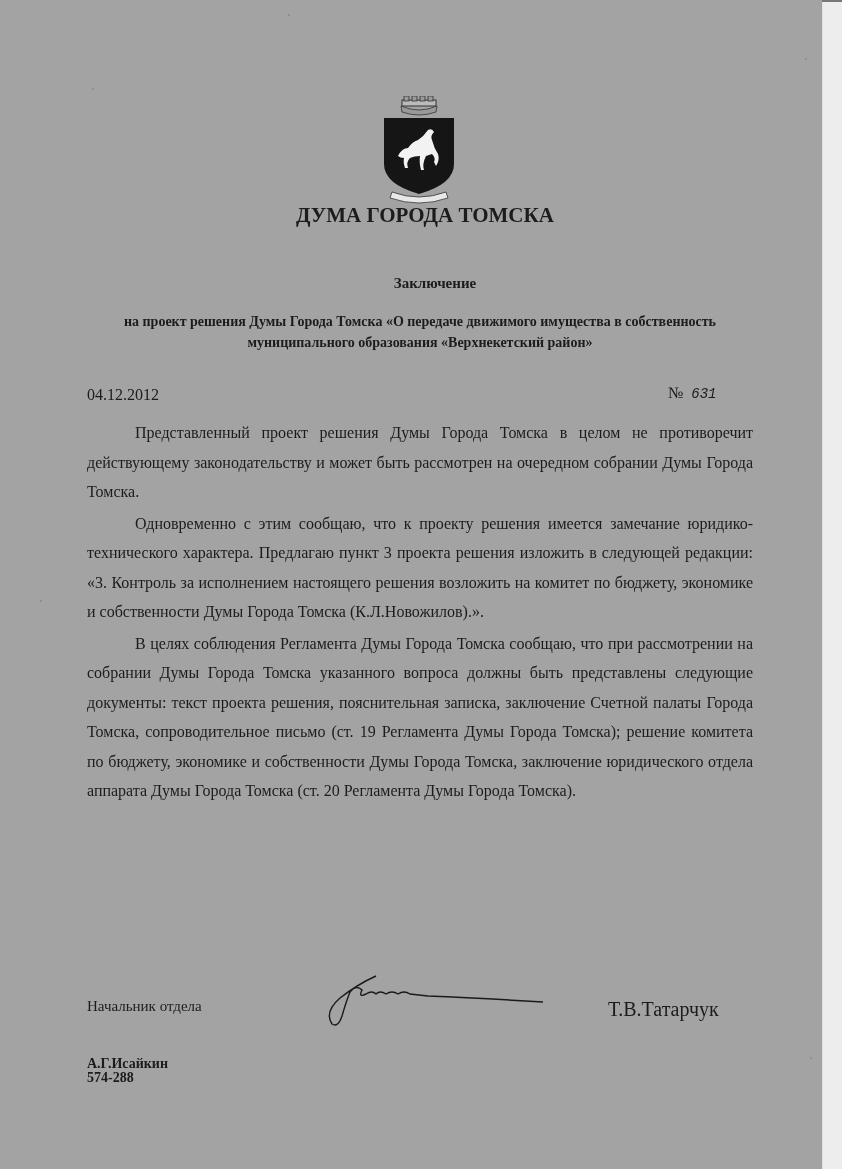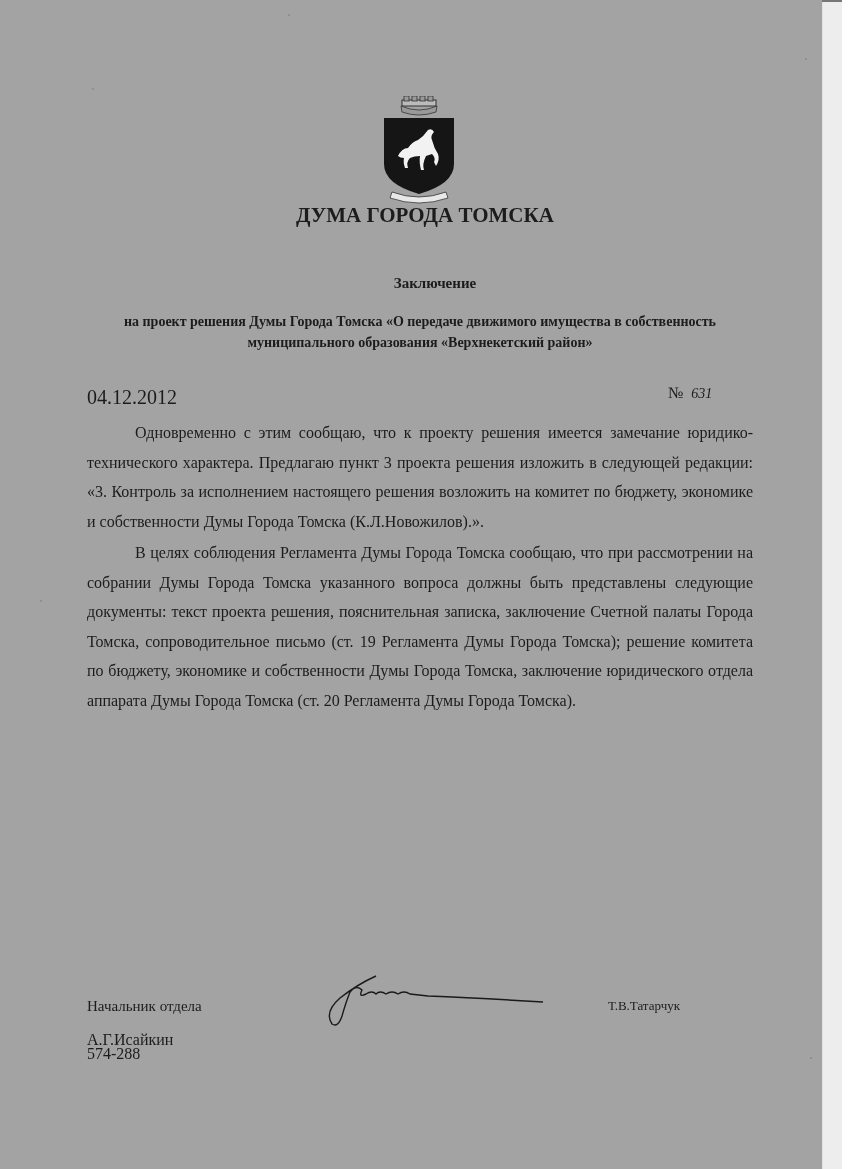--- a/index.html
+++ b/index.html
@@ -35,39 +35,39 @@
   .h1.l2 { top: 235px; }
   .doc-type {
     position: absolute; top: 275px; left: 14px; width: 842px; text-align: center;
     font-weight: bold; font-size: 15px;
   }
   .subject {
     position: absolute; top: 311px; left: 90px; width: 660px; text-align: center;
     font-weight: bold; font-size: 14px; line-height: 21px;
   }
   .date {
-    position: absolute; top: 386px; left: 87px; font-size: 20px;
+    position: absolute; top: 386px; left: 87px; font-size: 16px;
   }
   .number {
     position: absolute; top: 384px; left: 668px; font-size: 16px;
   }
   .number .hand {
-    font-family: Liberation Serif, serif; font-style: italic; font-size: 14px;
+    font-family: Liberation Mono, monospace; font-style: italic; font-size: 14px;
     display: inline-block; margin-left: 6px; border-bottom: 3px solid #a3a3a3; padding: 0 6px 16px 2px;
   }
   .body {
     position: absolute; left: 87px; top: 418px; width: 666px;
     font-size: 16px; line-height: 29.5px; text-align: justify;
   }
   .body p { margin: 0 0 2px 0; text-indent: 48px; }
   .sign-role { position: absolute; top: 998px; left: 87px; font-size: 15px; }
-  .sign-name { position: absolute; top: 998px; left: 608px; font-size: 13px; }
+  .sign-name { position: absolute; top: 998px; left: 608px; font-size: 20px; }
   .signature { position: absolute; left: 318px; top: 972px; width: 230px; height: 56px; }
   .executor {
-    position: absolute; top: 1033px; left: 87px; font-size: 16px; line-height: 14px;
+    position: absolute; top: 1057px; left: 87px; font-size: 14px; line-height: 14px; font-weight: bold;
   }
   .speck { position: absolute; width: 2px; height: 2px; background: #8a8a8a; border-radius: 1px; }
 </style>
 </head>
 <body>
 
 <div class="page">
 
   <svg class="emblem" viewBox="0 0 90 110">
 
@@ -91,20 +91,21 @@
 
   <div class="doc-type">Заключение</div>
   <div class="subject">на проект решения Думы Города Томска «О передаче движимого имущества в собственность муниципального образования «Верхнекетский район»</div>
 
   <div class="date">04.12.2012</div>
   <div class="number">
     <span>№</span><span class="hand">631</span>
   </div>
 
   <div class="body">
+    <p>Представленный проект решения Думы Города Томска в целом не противоречит действующему законодательству и может быть рассмотрен на очередном собрании Думы Города Томска.</p>
     <p>Одновременно с этим сообщаю, что к проекту решения имеется замечание юридико-технического характера. Предлагаю пункт 3 проекта решения изложить в следующей редакции: «3. Контроль за исполнением настоящего решения возложить на комитет по бюджету, экономике и собственности Думы Города Томска (К.Л.Новожилов).».</p>
     <p>В целях соблюдения Регламента Думы Города Томска сообщаю, что при рассмотрении на собрании Думы Города Томска указанного вопроса должны быть представлены следующие документы: текст проекта решения, пояснительная записка, заключение Счетной палаты Города Томска, сопроводительное письмо (ст. 19 Регламента Думы Города Томска); решение комитета по бюджету, экономике и собственности Думы Города Томска, заключение юридического отдела аппарата Думы Города Томска (ст. 20 Регламента Думы Города Томска).</p>
   </div>
 
   <div class="sign-role">Начальник отдела</div>
   <svg class="signature" viewBox="0 0 230 56">
     <path d="M58 4 Q40 12 22 26 Q6 40 14 52 Q20 56 24 44 Q28 30 32 20 Q38 12 44 18 Q40 26 48 22 Q54 18 58 22 Q62 18 68 22 Q74 18 80 22 Q86 18 92 22 L110 24 Q160 26 225 30" fill="none" stroke="#1a1a1a" stroke-width="1.4"></path>
   </svg>
   <div class="sign-name">Т.В.Татарчук</div>
 

